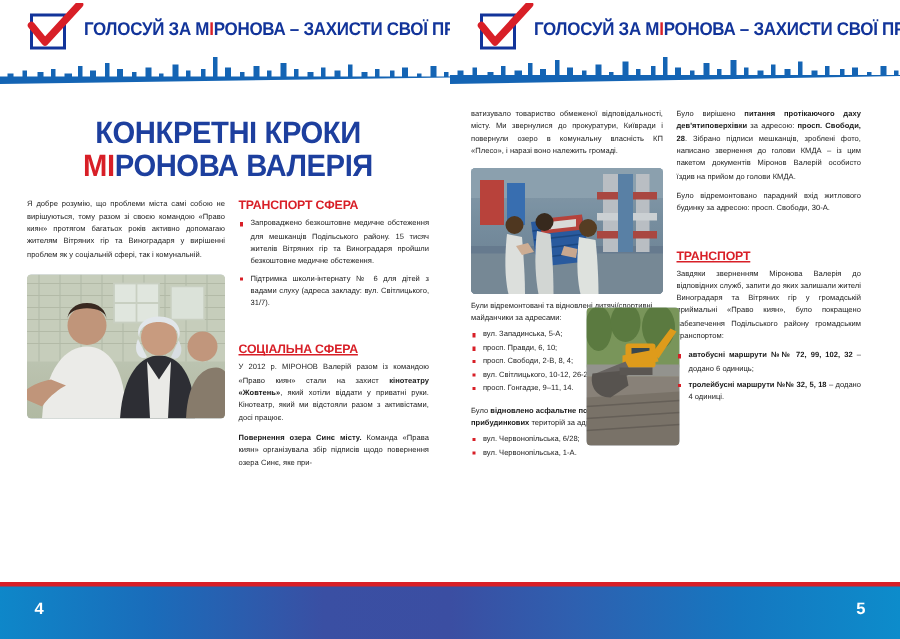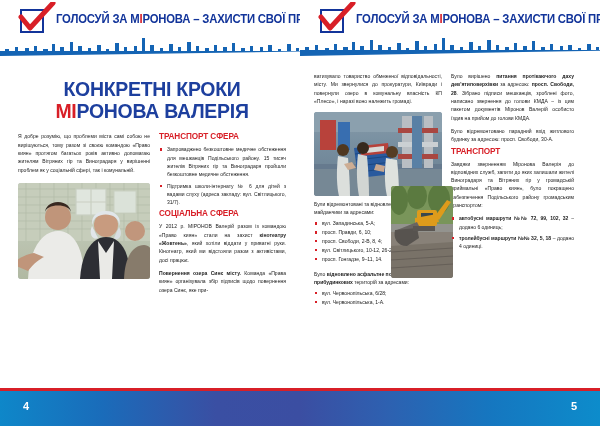--- a/index.html
+++ b/index.html
@@ -130,21 +130,21 @@
   .body-text + .body-text { margin-top: 5px; }
 
   .sec-head {
     color: #d81f27;
     font-weight: bold;
     font-size: 8.2px;
     letter-spacing: -0.1px;
     margin: 0 0 4px 0;
     line-height: 1.1;
   }
-  .sec-head.spaced { margin-top: 3px; }
+  .sec-head.spaced { margin-top: 22px; text-decoration: underline; }
 
   ul.bullets {
     list-style: none;
     padding: 0;
     margin: 0;
   }
   ul.bullets > li {
     position: relative;
     padding-left: 8px;
     font-size: 5.05px;

